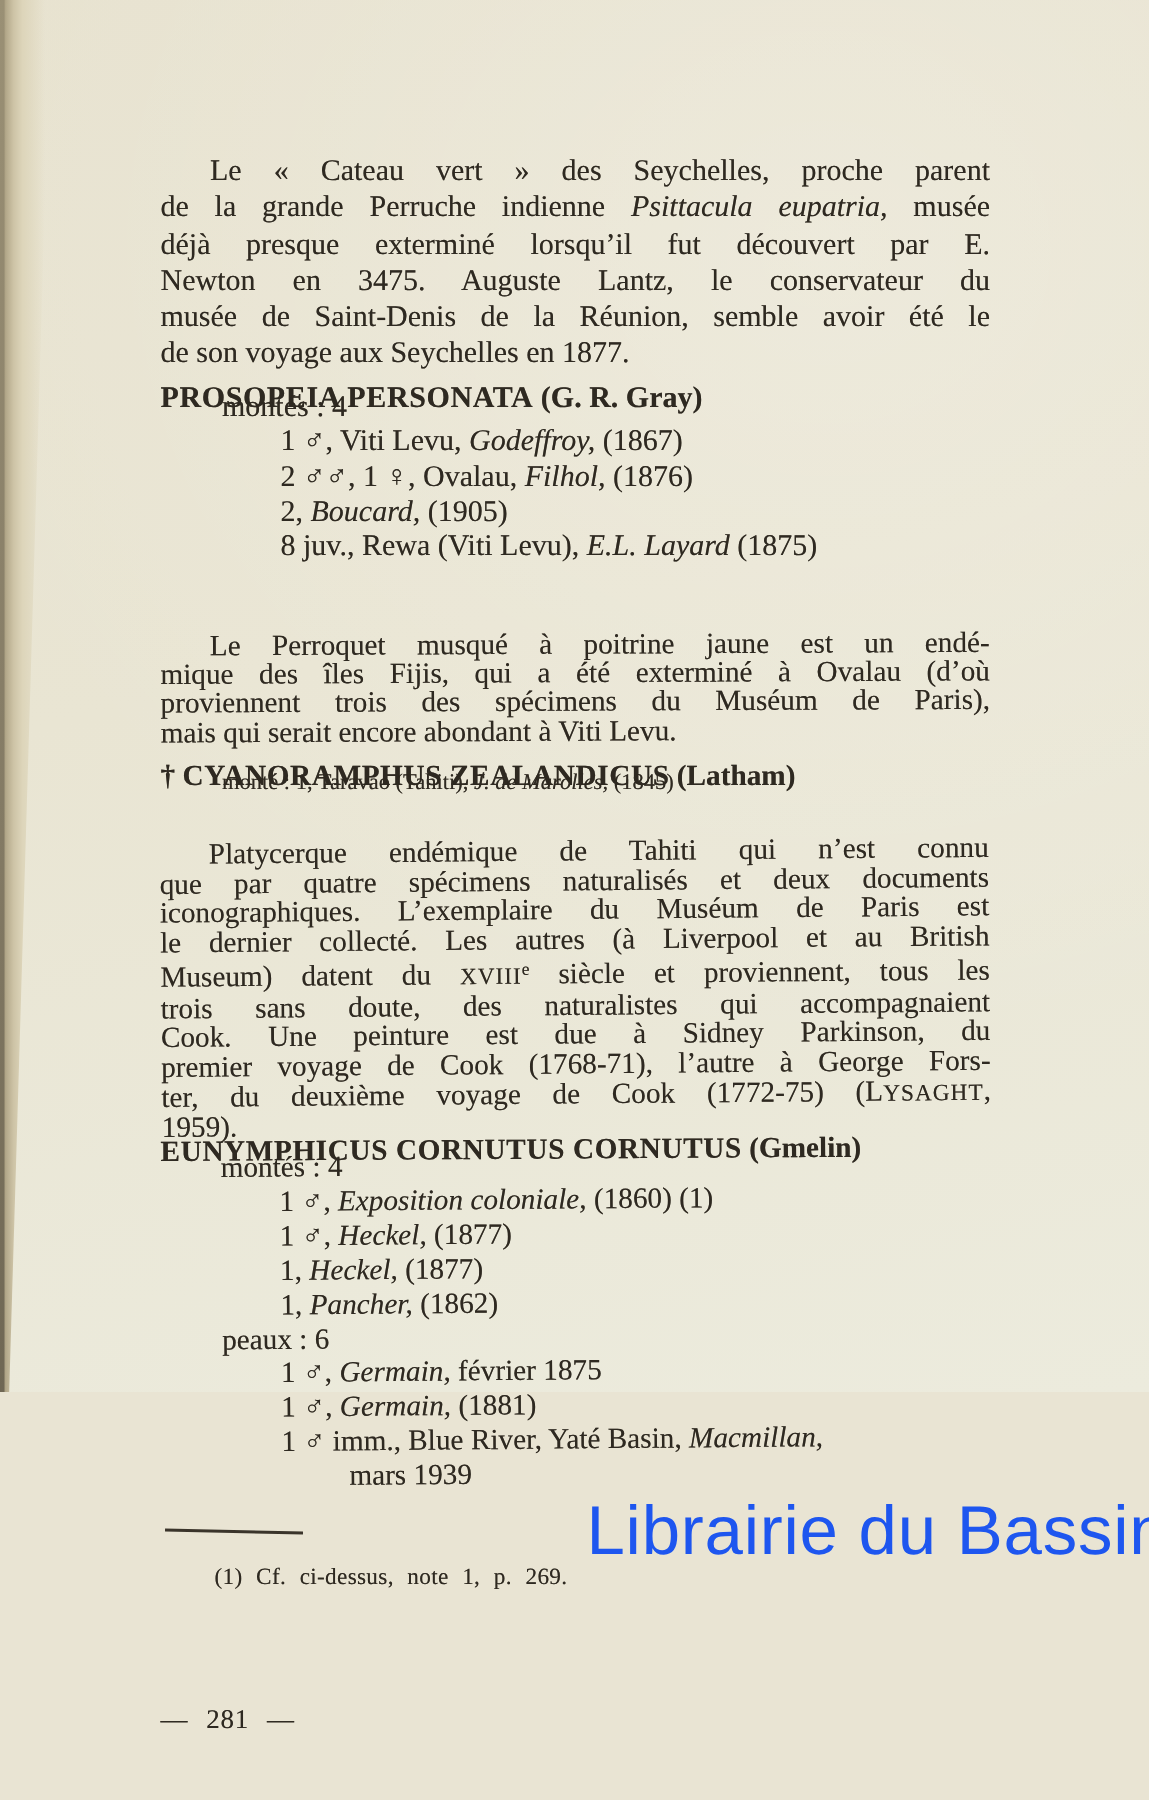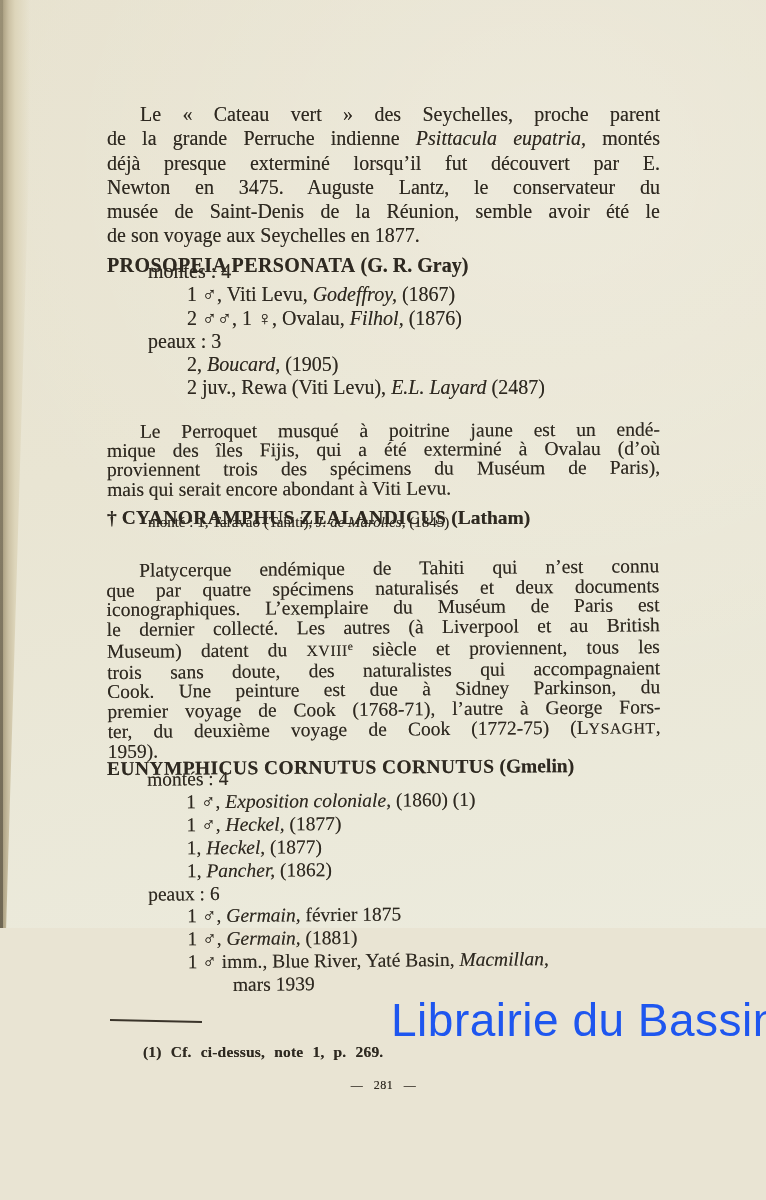--- a/index.html
+++ b/index.html
@@ -48,55 +48,54 @@
   #blk-h2   {top:490px;font-size:19.5px;line-height:24px;font-family:Liberation Serif, serif;}
   #blk-l2   {top:511px;font-size:15px;line-height:23px;}
   #blk-c2   {top:541px;font-size:19.5px;line-height:19.6px;transform:rotate(-.5deg);transform-origin:left center;}
   #blk-h3   {top:741px;font-size:19.5px;line-height:24px;transform:rotate(-.35deg);transform-origin:left center;}
   #blk-l3   {top:769px;font-size:19.5px;line-height:22.9px;transform:rotate(-.5deg);transform-origin:left center;}
 
   .footnote-rule{
     position:absolute;top:1020px;left:3px;width:92px;height:0;
     border-top:2px solid #3a342a;transform:rotate(1.2deg);
   }
-  #blk-foot{top:1026px;font-size:15.5px;line-height:19px;padding-left:36px;width:517px;word-spacing:5px;letter-spacing:.2px;font-weight:bold;}
-  #blk-pageno{top:1061px;text-align:center;font-size:12px;line-height:24px;word-spacing:7px;letter-spacing:.5px;}
+  #blk-foot{top:1026px;font-size:15.5px;line-height:19px;padding-left:36px;width:517px;word-spacing:5px;letter-spacing:.2px;}
+  #blk-pageno{top:1116px;text-align:left;font-size:18px;line-height:24px;word-spacing:7px;letter-spacing:.5px;}
 
   .watermark{
     position:absolute;left:355px;top:997px;z-index:5;
     font-family:"Liberation Sans","DejaVu Sans",sans-serif;
     font-size:46px;line-height:46px;color:#1e56ef;letter-spacing:.5px;white-space:nowrap;
   }
 </style>
 </head>
 <body>
 
 <div class="page">
   <div class="edge-shade"></div>
   <div class="edge-line"></div>
 
   <main class="text-block">
 
     <p class="blk" id="blk-intro">
       <span class="ln jl ind"><span>Le « Cateau vert » des Seychelles, proche parent</span></span>
-      <span class="ln jl"><span>de la grande Perruche indienne </span><span class="r-italic">Psittacula eupatria,</span><span> montés</span></span>
+      <span class="ln jl"><span>de la grande Perruche indienne </span><span class="r-italic">Psittacula eupatria,</span><span> musée</span></span>
       <span class="ln jl"><span>déjà presque exterminé lorsqu’il fut découvert par E.</span></span>
       <span class="ln jl"><span>Newton en 3475. Auguste Lantz, le conservateur du</span></span>
       <span class="ln jl"><span>musée de Saint-Denis de la Réunion, semble avoir été le</span></span>
       <span class="ln"><span>de son voyage aux Seychelles en 1877.</span></span>
     </p>
 
     <h2 class="blk" id="blk-h1"><span class="r-bold">PROSOPEIA PERSONATA</span><span> (G. R. Gray)</span></h2>
     <div class="blk" id="blk-l1">
       <span class="ln lv1"><span>montés : 4</span></span>
       <span class="ln lv2"><span>1 ♂, Viti Levu, </span><span class="r-italic">Godeffroy,</span><span> (1867)</span></span>
       <span class="ln lv2"><span>2 ♂♂, 1 ♀, Ovalau, </span><span class="r-italic">Filhol,</span><span> (1876)</span></span>
-      <span class="ln lv1"><span>peaux : 3</span></span>
       <span class="ln lv2"><span>2, </span><span class="r-italic">Boucard,</span><span> (1905)</span></span>
-      <span class="ln lv2"><span>2 juv., Rewa (Viti Levu), </span><span class="r-italic">E.L. Layard</span><span> (2487)</span></span>
+      <span class="ln lv2"><span>8 juv., Rewa (Viti Levu), </span><span class="r-italic">E.L. Layard</span><span> (1875)</span></span>
     </div>
     <p class="blk" id="blk-c1">
       <span class="ln jl ind"><span>Le Perroquet musqué à poitrine jaune est un endé-</span></span>
       <span class="ln jl"><span>mique des îles Fijis, qui a été exterminé à Ovalau (d’où</span></span>
       <span class="ln jl"><span>proviennent trois des spécimens du Muséum de Paris),</span></span>
       <span class="ln"><span>mais qui serait encore abondant à Viti Levu.</span></span>
     </p>
 
     <h2 class="blk" id="blk-h2"><span>† </span><span class="r-bold">CYANORAMPHUS ZEALANDICUS</span><span> (Latham)</span></h2>
     <div class="blk" id="blk-l2">

